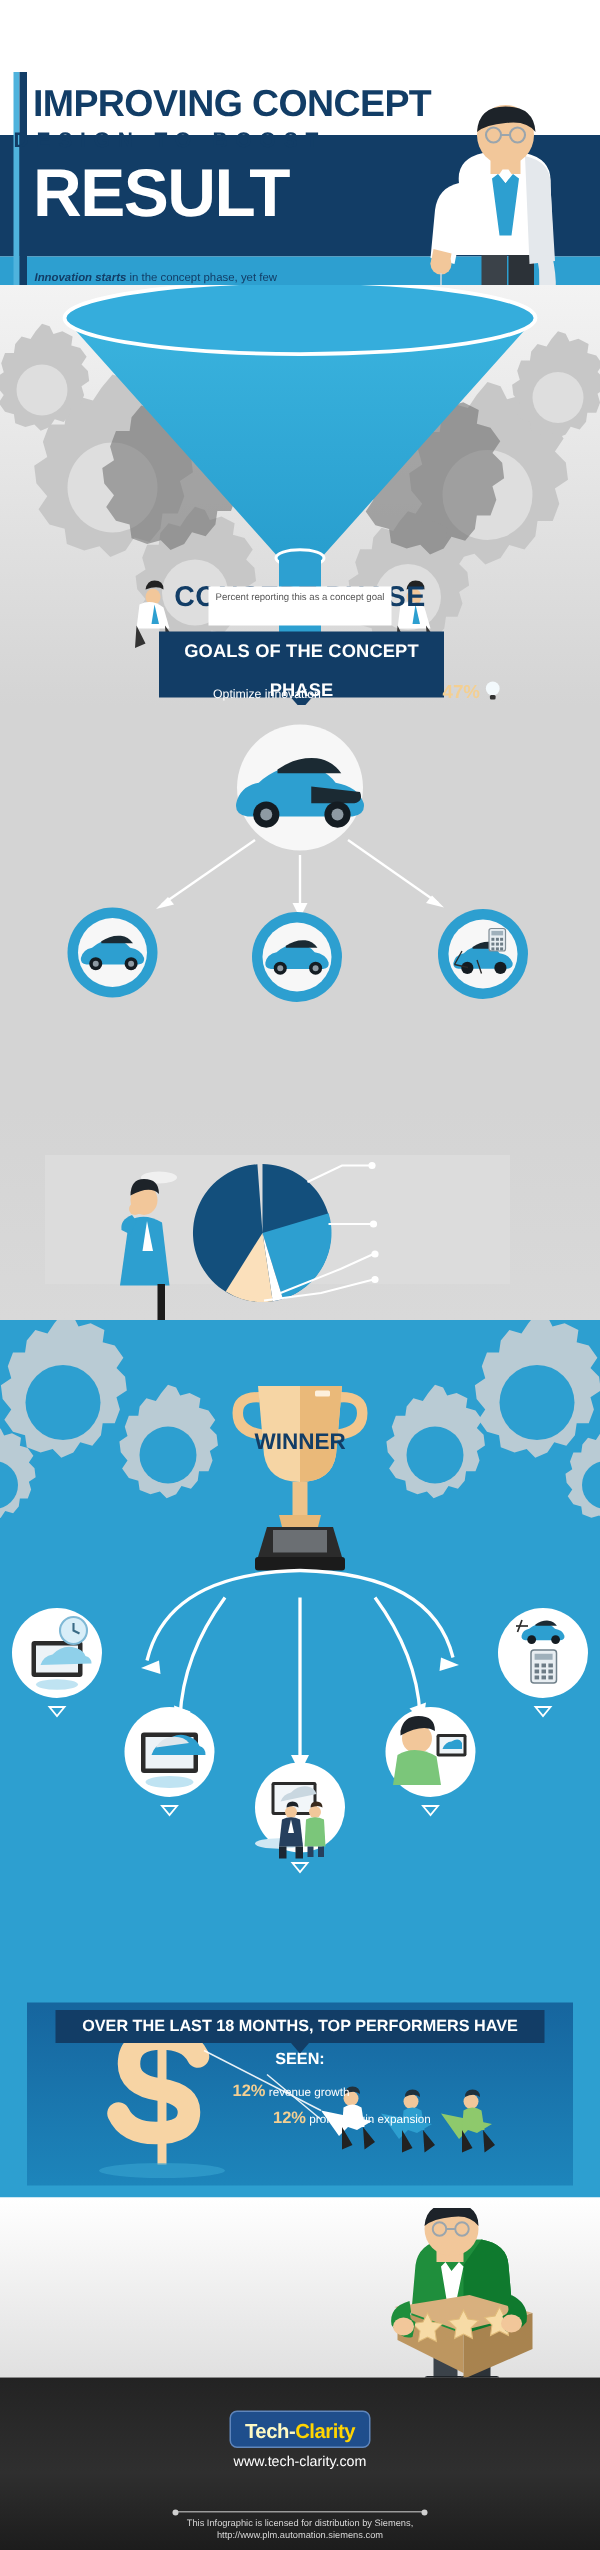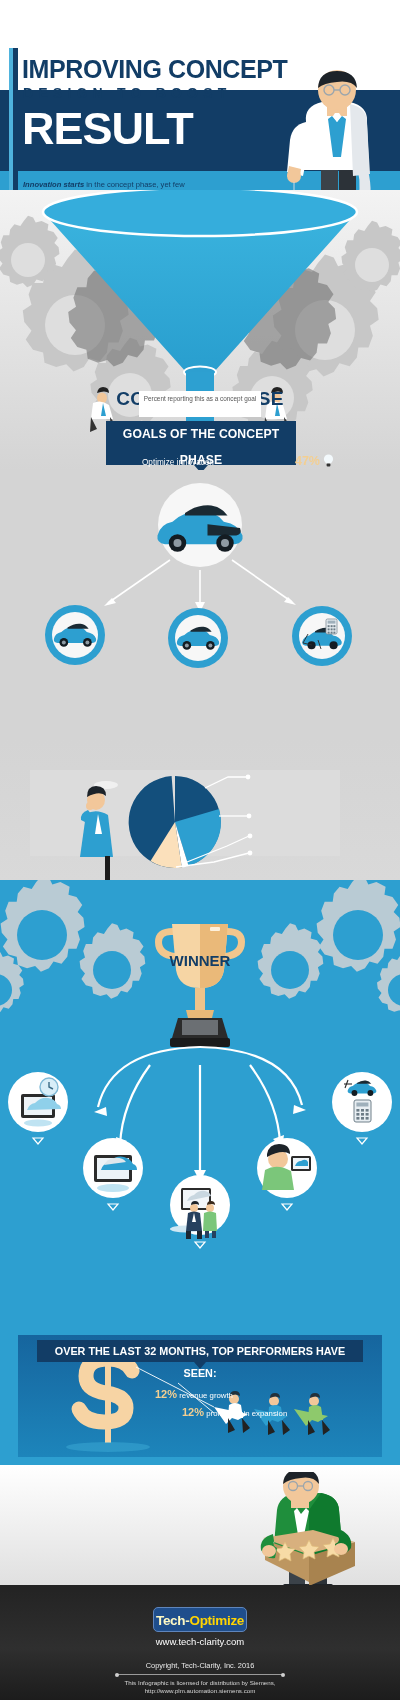--- a/index.html
+++ b/index.html
@@ -19,21 +19,21 @@
   .hdr-navy { position:absolute; left:0; top:42px; width:400px; height:81px; background:#123d66; }
   .hdr-blue { position:absolute; left:0; top:123px; width:400px; height:67px; background:#2d9fd0; }
   .hdr-stripe-lt { position:absolute; left:9px; top:0; width:4px; height:190px; background:#4fb3dd; }
   .hdr-stripe-dk { position:absolute; left:13px; top:0; width:5px; height:190px; background:#123d66; }
   .hdr-title1 {
     position:absolute; left:22px; top:6px; width:280px;
     font-size:25px; font-weight:bold; color:#123d66; letter-spacing:-0.4px;
     line-height:30px; font-stretch:condensed;
   }
   .hdr-title2 {
-    position:absolute; left:23px; top:36px; width:280px;
+    position:absolute; left:9px; top:36px; width:280px;
     font-size:14px; font-weight:bold; color:#123d66; letter-spacing:5.2px;
     line-height:18px;
   }
   .hdr-title3 {
     position:absolute; left:22px; top:52px; width:300px;
     font-size:45px; font-weight:bold; color:#ffffff; letter-spacing:-1px;
     line-height:58px;
   }
   .hdr-intro {
     position:absolute; left:23px; top:131px; width:190px;
@@ -636,21 +636,21 @@
         <path d="M0 0 l34 7 -10 6 -6 -2 -6 6z" fill="#8ec96c"></path>
         <g transform="translate(20,-8)">
           <circle cx="0" cy="0" r="5" fill="#f2c79a"></circle>
           <path d="M-4 -3 q0 -5 5 -5 q5 0 5 5 q-4 -3 -10 0z" fill="#22313b"></path>
           <path d="M-5 6 q6 -4 12 0 l2 13 -15 0z" fill="#8ec96c"></path>
           <path d="M-6 19 l7 12 -7 3z M8 19 l8 10 -7 5z" fill="#222"></path>
         </g>
       </g>
     </svg>
   </div>
-  <div class="sec24-banner">OVER THE LAST 32 MONTHS, TOP PERFORMERS HAVE SEEN:</div>
+  <div class="sec24-banner">OVER THE LAST 18 MONTHS, TOP PERFORMERS HAVE SEEN:</div>
   <div class="m24-stat" style="left:136px; top:1388px;margin-left:19px;">
     <span class="mp">12%</span><span> revenue growth</span>
   </div>
   <div class="m24-stat" style="left:182px; top:1406px;">
     <span class="mp">12%</span><span> profit margin expansion</span>
   </div>
 
   <div class="sec-close">
     <svg style="position:absolute; left:245px; top:7px;" width="150" height="118" viewBox="0 0 150 118">
       <rect x="44" y="82" width="16" height="34" fill="#3b4249"></rect>
@@ -677,23 +677,22 @@
       </g>
       <path d="M28 62 q-14 4 -12 16 q6 10 14 8 l2 -10 q-5 -2 -3 -7z" fill="#1f8e3c"></path>
       <ellipse cx="24" cy="79" rx="7" ry="6" fill="#f2c79a"></ellipse>
       <path d="M96 58 q12 6 10 18 q-6 8 -14 6 l-2 -10 q6 -2 3 -8z" fill="#0f7a2e"></path>
       <ellipse cx="96" cy="77" rx="7" ry="6" fill="#f2c79a"></ellipse>
     </svg>
   </div>
 
   <div class="sec-foot"></div>
   <div class="logo-box">
-    <span class="w">Tech-</span><span class="y">Optimize</span>
+    <span class="w">Tech-</span><span class="y">Clarity</span>
   </div>
   <div class="foot-url">www.tech-clarity.com</div>
-  <div class="foot-copy">Copyright, Tech-Clarity, Inc. 2016</div>
   <div class="foot-rule"></div>
   <div class="foot-lic">
     <span>This Infographic is licensed for distribution by Siemens,</span><br>
     <span>http://www.plm.automation.siemens.com</span>
   </div>
 
 </div>
 
 </body></html>

